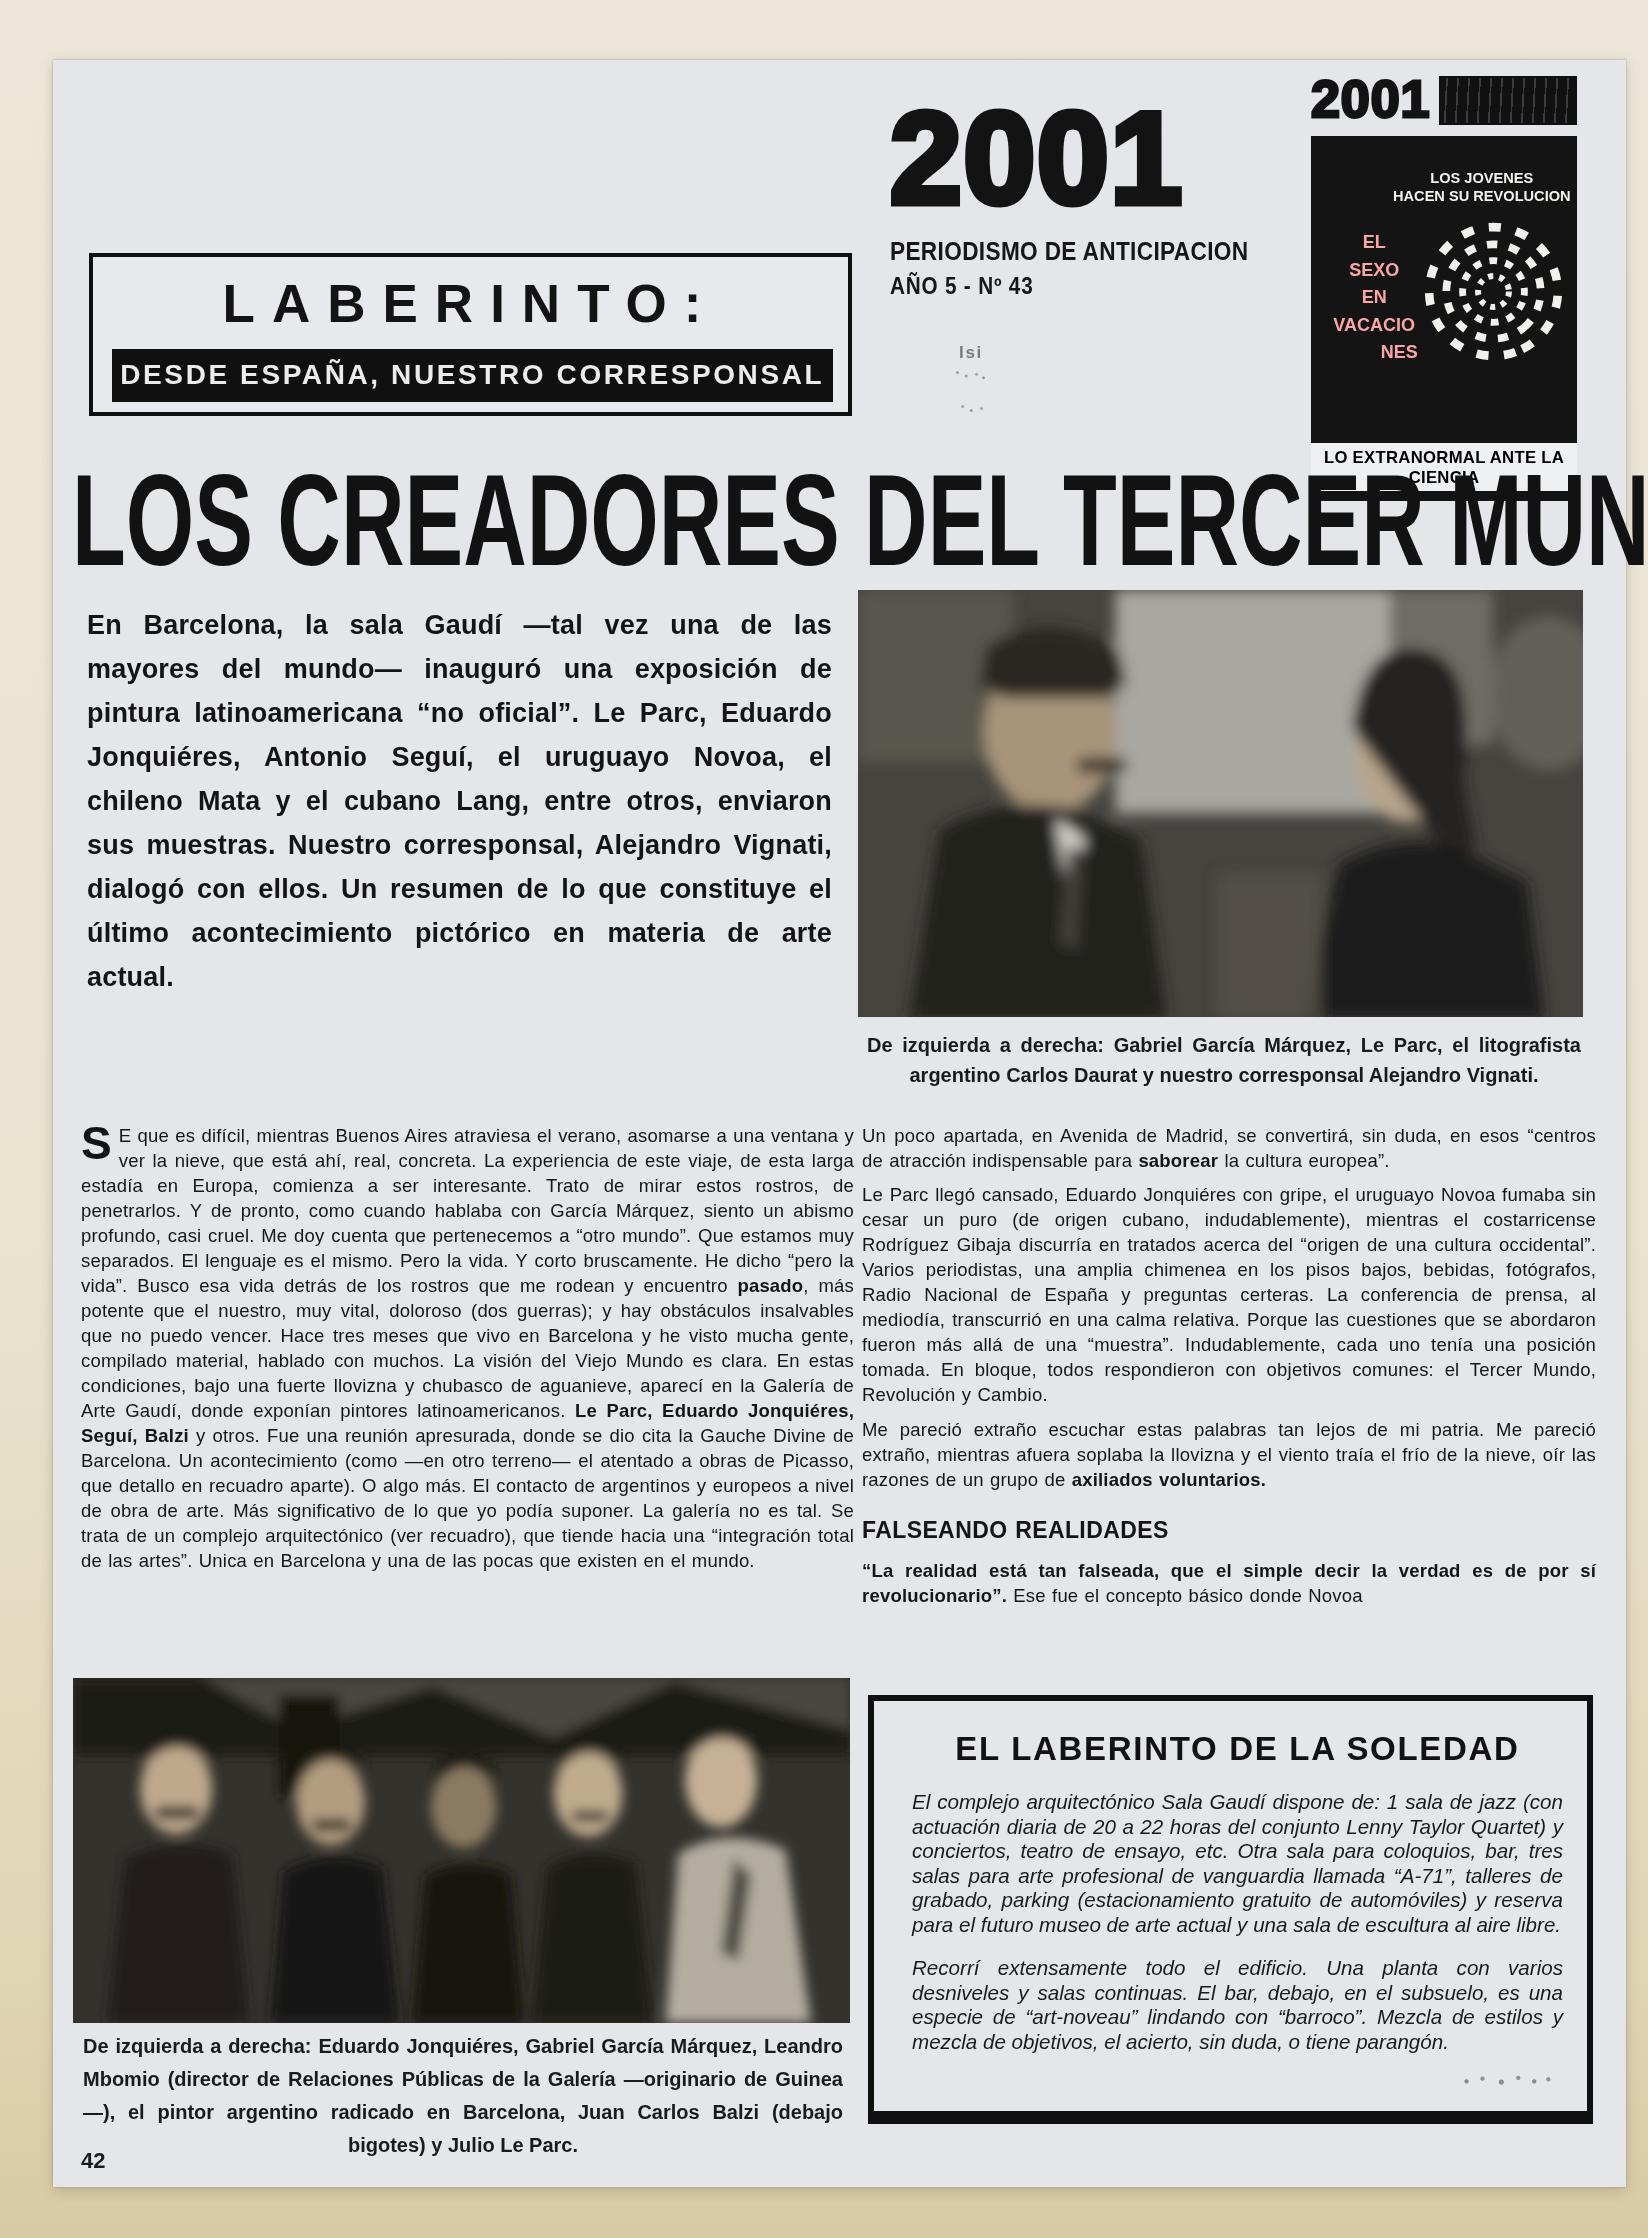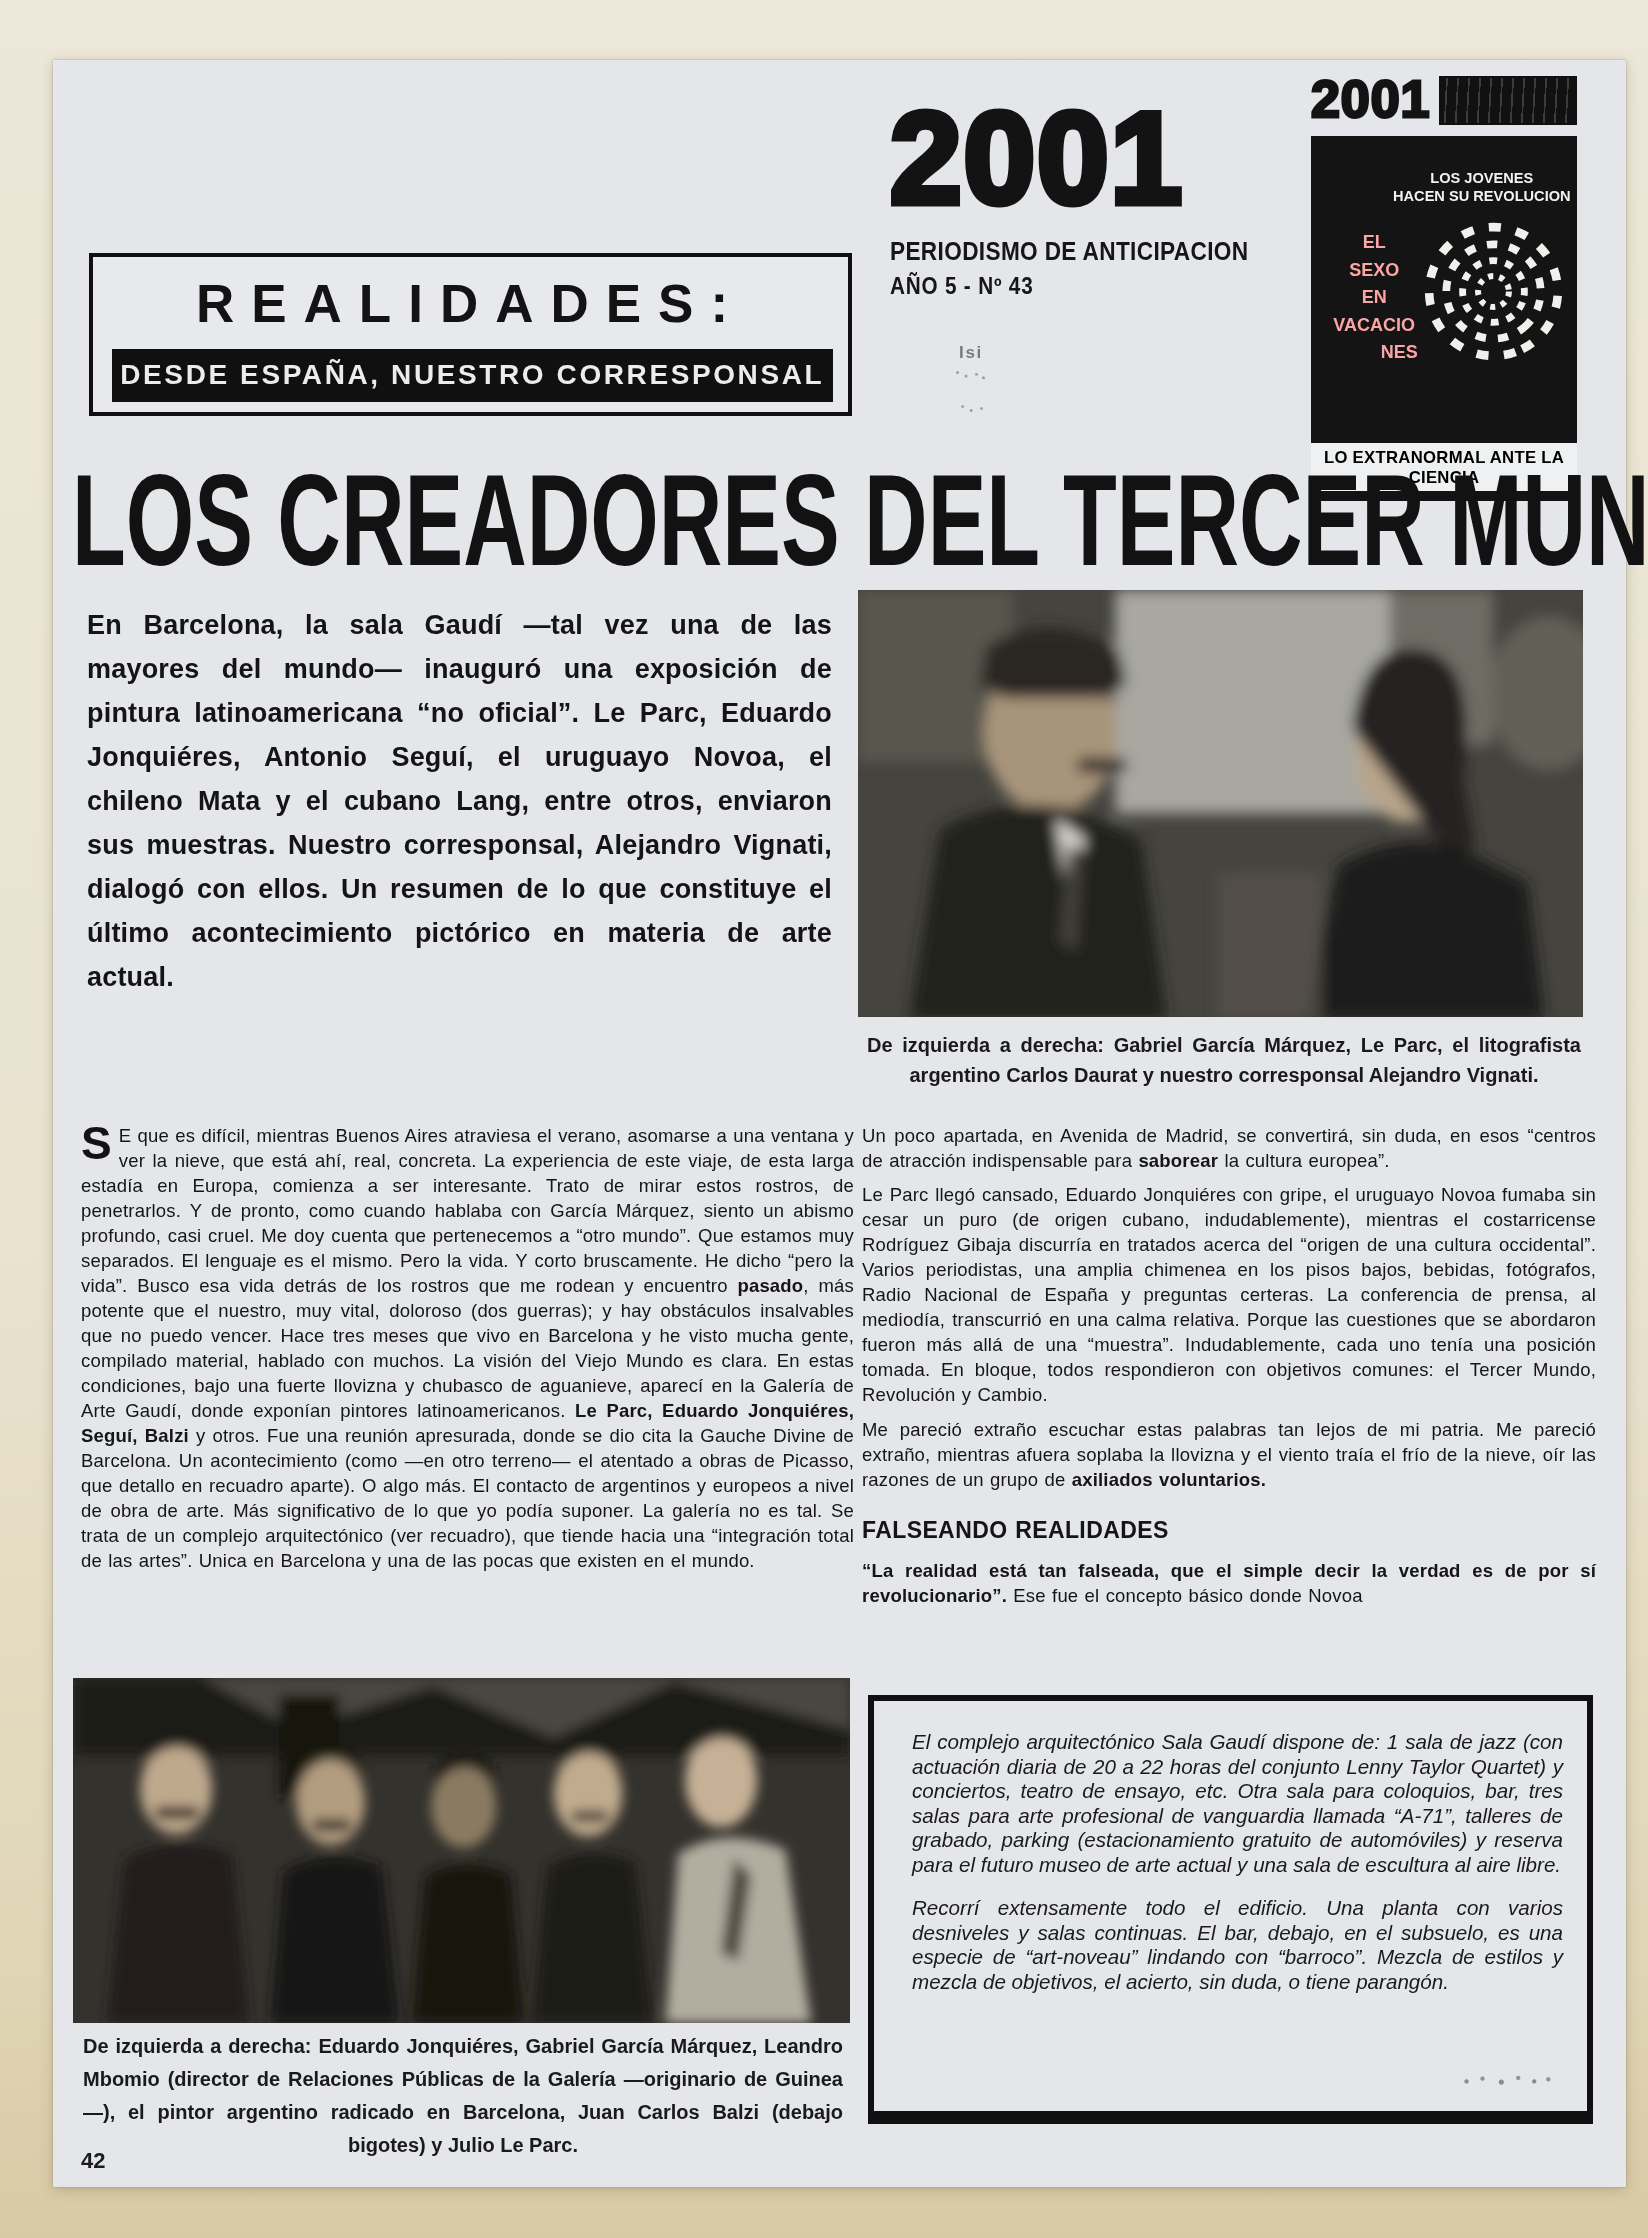--- a/index.html
+++ b/index.html
@@ -128,21 +128,21 @@
     filter:blur(0.4px);}
 
   .pagenum{left:28px;top:2088px;font-size:22px;font-weight:bold;color:#1c1c1c;}
 </style>
 </head>
 <body>
 
 <div class="paper">
 
   <div class="abs exclusivo">
-    <div class="exclusivo-title">REALIDADES:</div>
+    <div class="exclusivo-title">LABERINTO:</div>
     <div class="exclusivo-bar">DESDE ESPAÑA, NUESTRO CORRESPONSAL</div>
   </div>
 
   <div class="abs masthead">
     <div class="logo2001">2001</div>
     <div class="tagline">PERIODISMO DE ANTICIPACION</div>
     <div class="issue">AÑO 5 - Nº 43</div>
   </div>
   <div class="abs pencil-note">Isi</div>
   <div class="abs pencil-dots"></div>
@@ -259,19 +259,20 @@
 
   <div class="abs body-col colR">
     <p><span>Un poco apartada, en Avenida de Madrid, se convertirá, sin duda, en esos “centros de atracción indispensable para </span><span class="b">saborear</span><span> la cultura europea”.</span></p>
     <p>Le Parc llegó cansado, Eduardo Jonquiéres con gripe, el uruguayo Novoa fumaba sin cesar un puro (de origen cubano, indudablemente), mientras el costarricense Rodríguez Gibaja discurría en tratados acerca del “origen de una cultura occidental”. Varios periodistas, una amplia chimenea en los pisos bajos, bebidas, fotógrafos, Radio Nacional de España y preguntas certeras. La conferencia de prensa, al mediodía, transcurrió en una calma relativa. Porque las cuestiones que se abordaron fueron más allá de una “muestra”. Indudablemente, cada uno tenía una posición tomada. En bloque, todos respondieron con objetivos comunes: el Tercer Mundo, Revolución y Cambio.</p>
     <p><span>Me pareció extraño escuchar estas palabras tan lejos de mi patria. Me pareció extraño, mientras afuera soplaba la llovizna y el viento traía el frío de la nieve, oír las razones de un grupo de </span><span class="b">axiliados voluntarios.</span></p>
     <p class="section-heading">FALSEANDO REALIDADES</p>
     <p><span class="b">“La realidad está tan falseada, que el simple decir la verdad es de por sí revolucionario”.</span><span> Ese fue el concepto básico donde Novoa</span></p>
   </div>
 
   <div class="abs soledad">
+    <div class="soledad-title">EL LABERINTO DE LA SOLEDAD</div>
     <p>El complejo arquitectónico Sala Gaudí dispone de: 1 sala de jazz (con actuación diaria de 20 a 22 horas del conjunto Lenny Taylor Quartet) y conciertos, teatro de ensayo, etc. Otra sala para coloquios, bar, tres salas para arte profesional de vanguardia llamada “A-71”, talleres de grabado, parking (estacionamiento gratuito de automóviles) y reserva para el futuro museo de arte actual y una sala de escultura al aire libre.</p>
     <p>Recorrí extensamente todo el edificio. Una planta con varios desniveles y salas continuas. El bar, debajo, en el subsuelo, es una especie de “art-noveau” lindando con “barroco”. Mezcla de estilos y mezcla de objetivos, el acierto, sin duda, o tiene parangón.</p>
     <div class="smudge"></div>
   </div>
 
 </div>
 
 
 </body></html>

